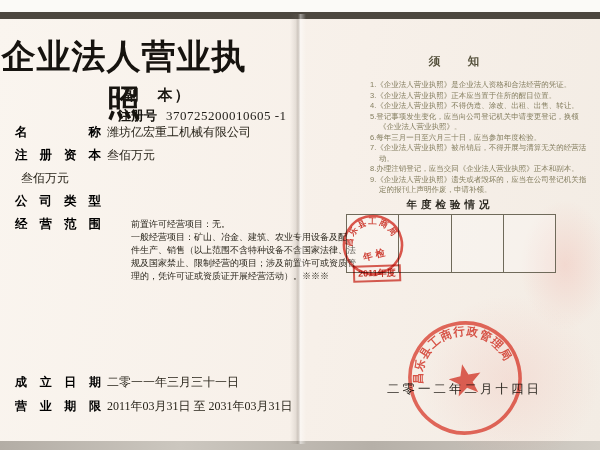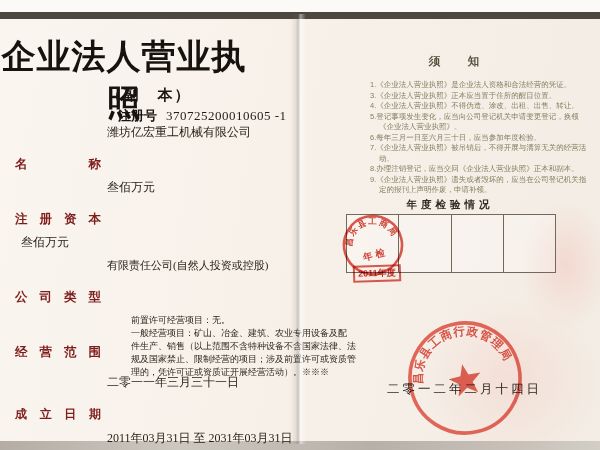--- a/index.html
+++ b/index.html
@@ -24,22 +24,22 @@
   .doc-title{position:absolute;left:0;top:34px;width:248px;text-align:center;
        font-weight:900;font-size:34px;letter-spacing:1px;color:#16130f;}
   .doc-subtitle{position:absolute;left:0;top:86px;width:298px;text-align:center;
        font-weight:700;font-size:15px;letter-spacing:2px;color:#1b1813;}
   .reg-row{position:absolute;left:118px;top:107px;display:flex;align-items:baseline;gap:9px;}
   .reg-label{font-weight:700;font-size:13px;color:#17140f;}
   .reg-value{font-family:"Liberation Serif",serif;font-size:13px;letter-spacing:.5px;color:#201d18;}
 
   .fields{position:absolute;left:15px;top:126px;width:282px;}
   .frow{display:flex;align-items:flex-start;margin-bottom:10px;line-height:13px;}
-  .flabel{flex:0 0 86px;width:86px;font-weight:700;font-size:12.5px;color:#7f1d1d;
-       text-align:justify;text-align-last:justify;margin-top:32px;-moz-text-align-last:justify;}
+  .flabel{flex:0 0 86px;width:86px;font-weight:700;font-size:12.5px;color:#000000;
+       text-align:justify;text-align-last:justify;-moz-text-align-last:justify;}
   .fvalue{flex:1;padding-left:6px;font-family:"Liberation Serif",serif;
        font-size:12px;color:#272319;white-space:nowrap;}
   .fvalue.small{font-size:11px;}
   .scope-lines{flex:1;padding-left:6px;margin-left:24px;}
   .scope-line{font-family:"Liberation Serif",serif;font-size:9px;line-height:13px;
        color:#2a261c;white-space:nowrap;}
   .dates{position:absolute;left:15px;top:376px;width:300px;}
   .dates .flabel{font-size:12px;}
   .dates .fvalue{font-size:12px;}
   .dates .frow{margin-bottom:11px;}
@@ -93,21 +93,20 @@
   </div>
   <div class="frow">
     <div class="flabel">注册资本</div>
     <div class="fvalue">叁佰万元</div>
   </div>
   <div class="frow">
     <div class="fvalue">叁佰万元</div>
   </div>
   <div class="frow">
     <div class="flabel">公司类型</div>
-    <div class="fvalue small">有限责任公司(自然人投资或控股)</div>
   </div>
   <div class="frow">
     <div class="flabel">经营范围</div>
     <div class="scope-lines">
       <div class="scope-line">前置许可经营项目：无。</div>
       <div class="scope-line">一般经营项目：矿山、冶金、建筑、农业专用设备及配</div>
       <div class="scope-line">件生产、销售（以上范围不含特种设备不含国家法律、法</div>
       <div class="scope-line">规及国家禁止、限制经营的项目；涉及前置许可或资质管</div>
       <div class="scope-line">理的，凭许可证或资质证开展经营活动）。※※※</div>
     </div>

